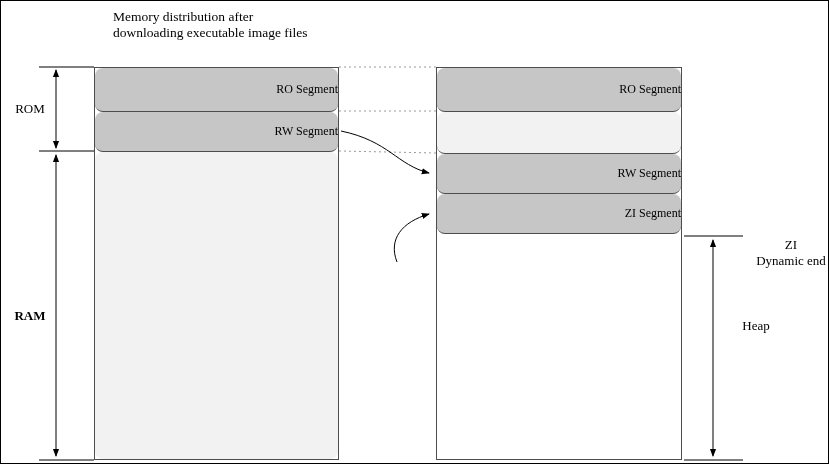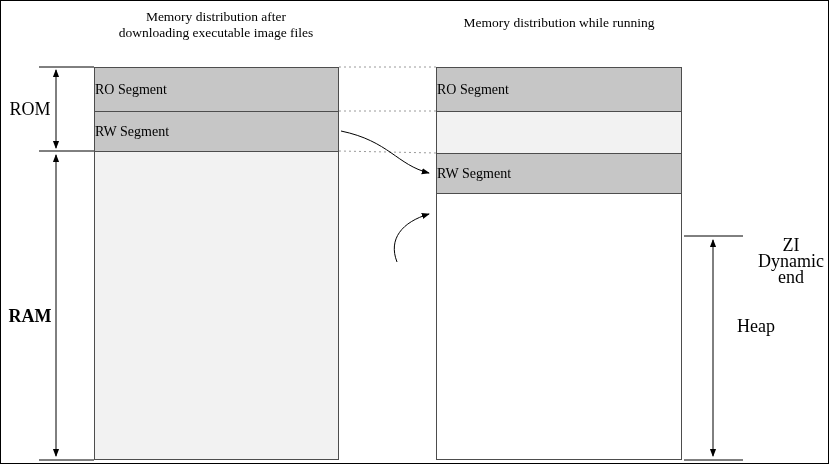--- a/index.html
+++ b/index.html
@@ -10,57 +10,57 @@
     position: relative;
     width: 829px;
     height: 464px;
     background: #ffffff;
     border: 1px solid #000;
     overflow: hidden;
   }
 
   .title {
     position: absolute;
-    text-align: center;
     font-size: 13.5px;
     line-height: 16px;
     color: #000;
   }
   .left-title  { left: 112px; top: 8px;  width: 206px; }
   .right-title { left: 455px; top: 14px; width: 206px; }
 
   .memcol {
     position: absolute;
     display: flex;
     flex-direction: column;
     border: 1px solid var(--border);
   }
   .left-col  { left: 93px;  top: 66px; width: 245px; height: 393px; }
   .right-col { left: 435px; top: 66px; width: 246px; height: 393px; }
 
   .seg {
     display: flex;
     align-items: center;
-    justify-content: flex-start;
-    font-size: 14px;
+    justify-content: flex-end;
+    font-size: 12px;
     flex: 0 0 auto;
+    border-radius: 8px;
   }
   .seg.gray { background: var(--seg);  border-bottom: 1px solid var(--border); }
   .seg.free { background: var(--free); }
   .seg.free.bordered { border-bottom: 1px solid var(--border); }
   .seg.grow { flex: 1 1 auto; }
 
   .h44 { height: 44px; }
   .h42 { height: 42px; }
   .h40 { height: 40px; }
 
   .side-label {
     position: absolute;
     text-align: center;
-    font-size: 18px;
+    font-size: 13px;
     line-height: 16px;
   }
   .rom-label  { left: 6px;   top: 100px; width: 46px; }
   .ram-label  { left: 6px;   top: 307px; width: 46px; font-weight: bold; }
   .zi-end-label { left: 704px; top: 236px; width: 86px; margin-left: 43px; }
   .zi-end-label span { display: block; }
   .heap-label { left: 726px; top: 317px; width: 58px; }
 
   .overlay {
     position: absolute;
@@ -70,39 +70,41 @@
   }
   .overlay .solid  { stroke: #000; stroke-width: 1; fill: none; }
   .overlay .dotted { stroke: var(--dotted); stroke-width: 1; fill: none; stroke-dasharray: 2 3; }
 </style>
 </head>
 <body>
 
 <div class="canvas">
 
   <div class="title left-title">Memory distribution after downloading executable image files</div>
-  <div class="title right-title">Memory distribution while running</div>
 
   <div class="memcol left-col">
     <div class="seg gray h44">
       <span>RO Segment</span>
     </div>
     <div class="seg gray h40">
       <span>RW Segment</span>
     </div>
     <div class="seg free grow"></div>
   </div>
 
   <div class="memcol right-col">
     <div class="seg gray h44">
       <span>RO Segment</span>
     </div>
     <div class="seg free bordered h42"></div>
     <div class="seg gray h40">
       <span>RW Segment</span>
+    </div>
+    <div class="seg gray h40">
+      <span>ZI Segment</span>
     </div>
   </div>
 
   <div class="side-label rom-label">ROM</div>
   <div class="side-label ram-label">RAM</div>
   <div class="side-label zi-end-label">
     <span>ZI</span>
     <span>Dynamic end</span>
   </div>
   <div class="side-label heap-label">Heap</div>

